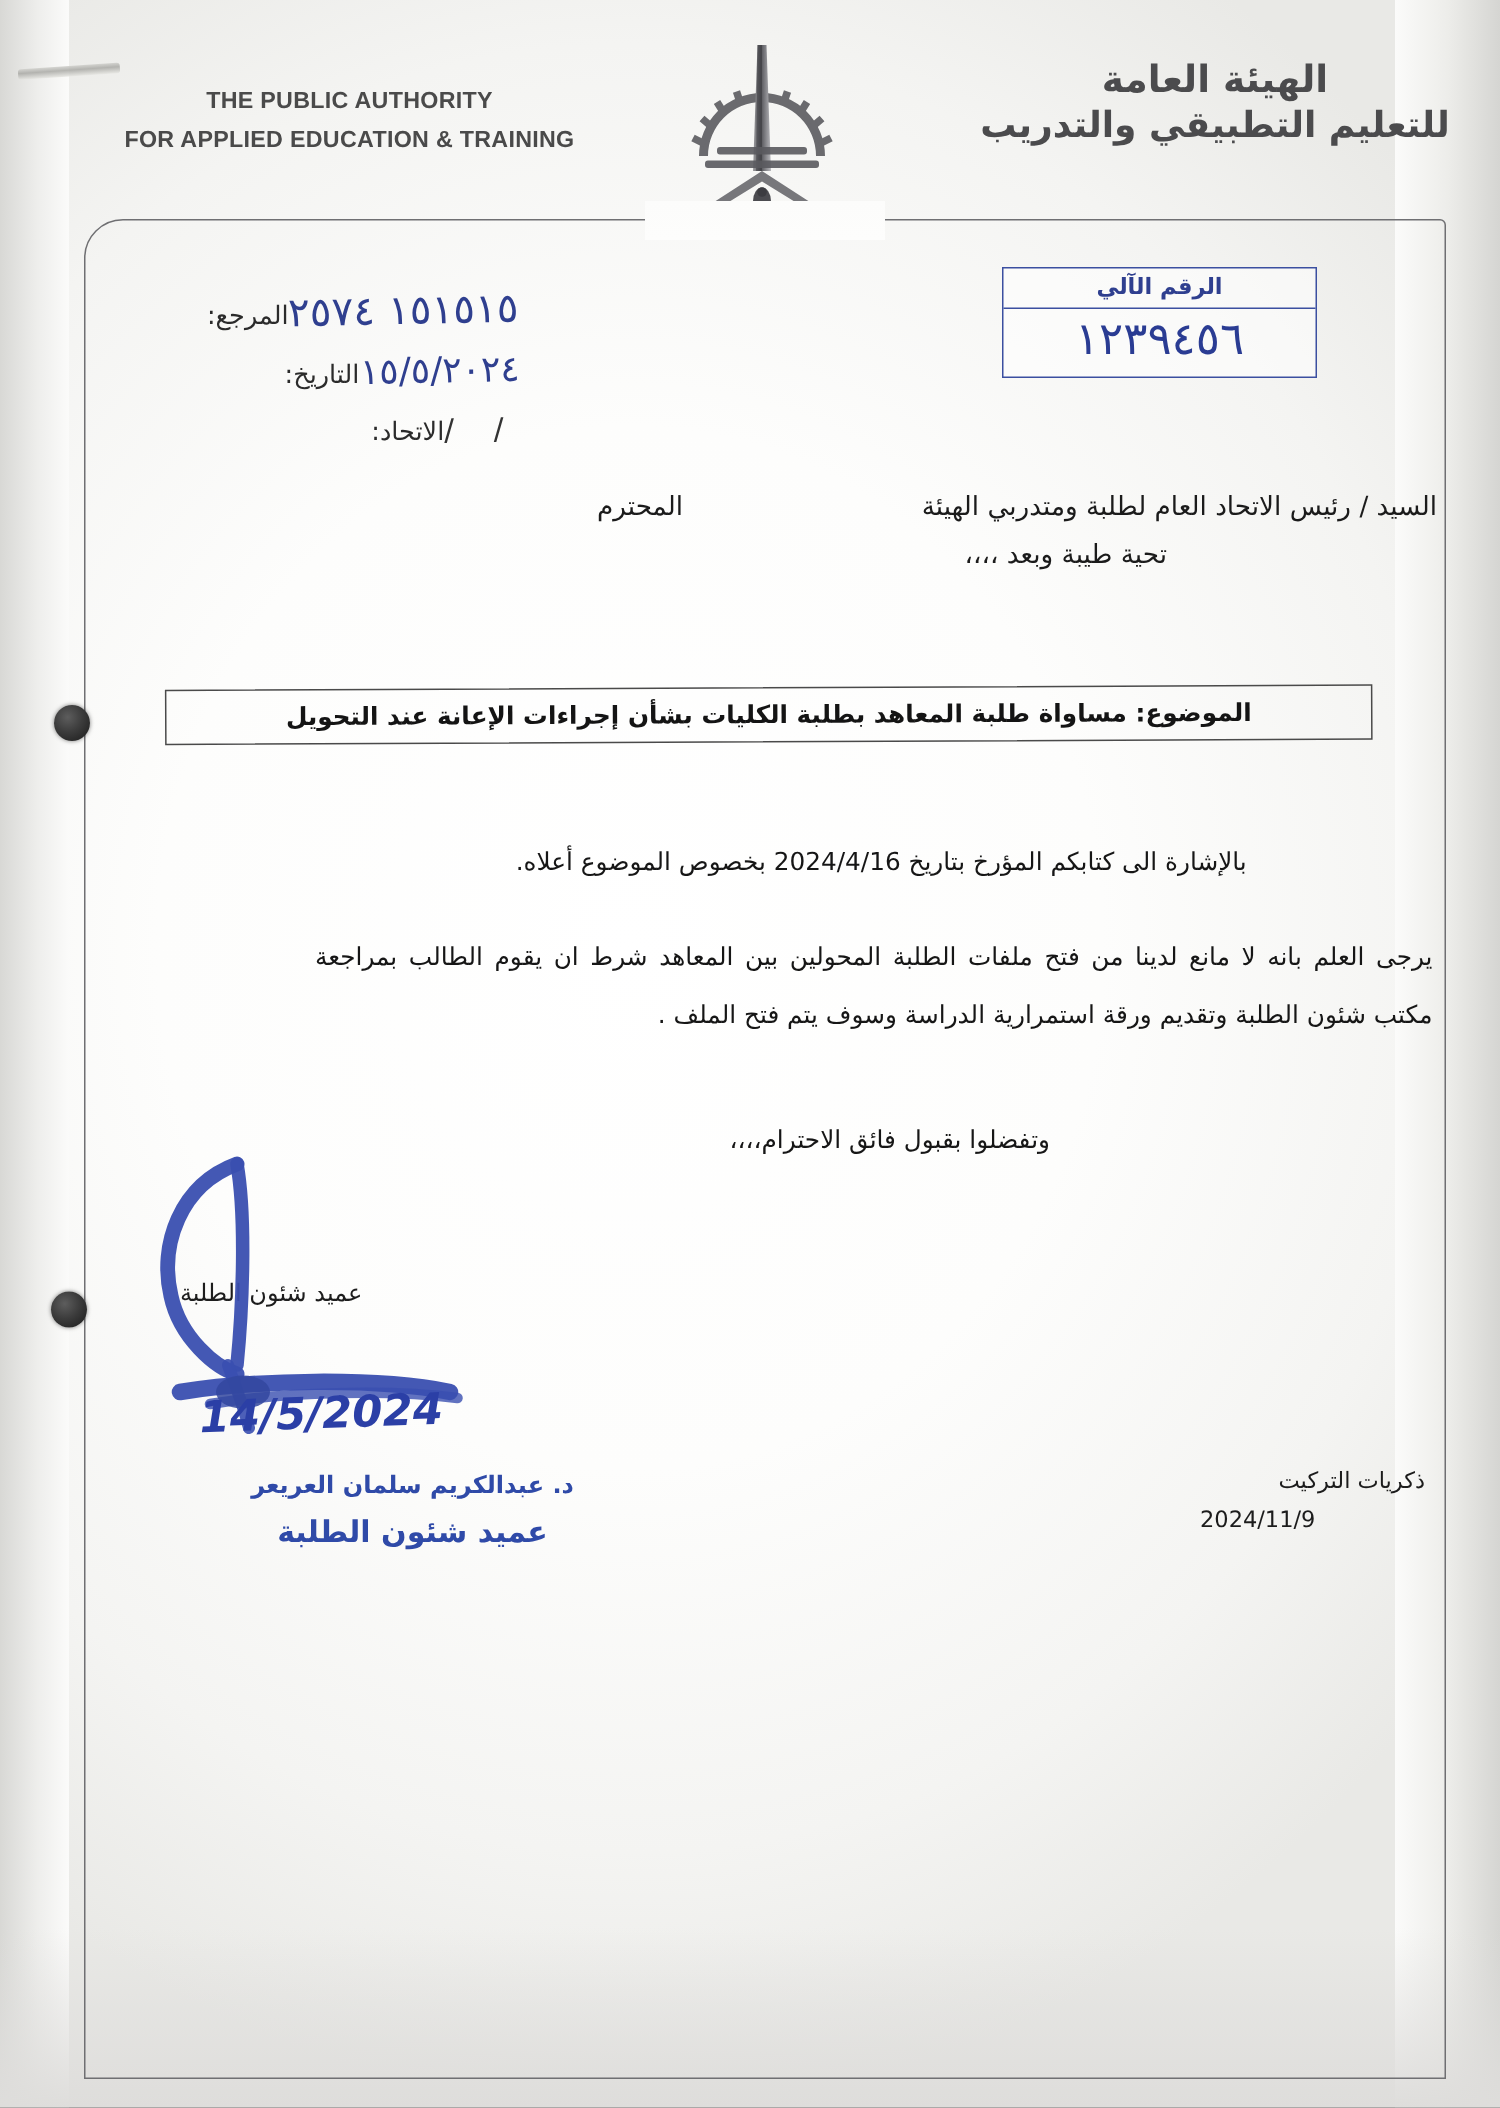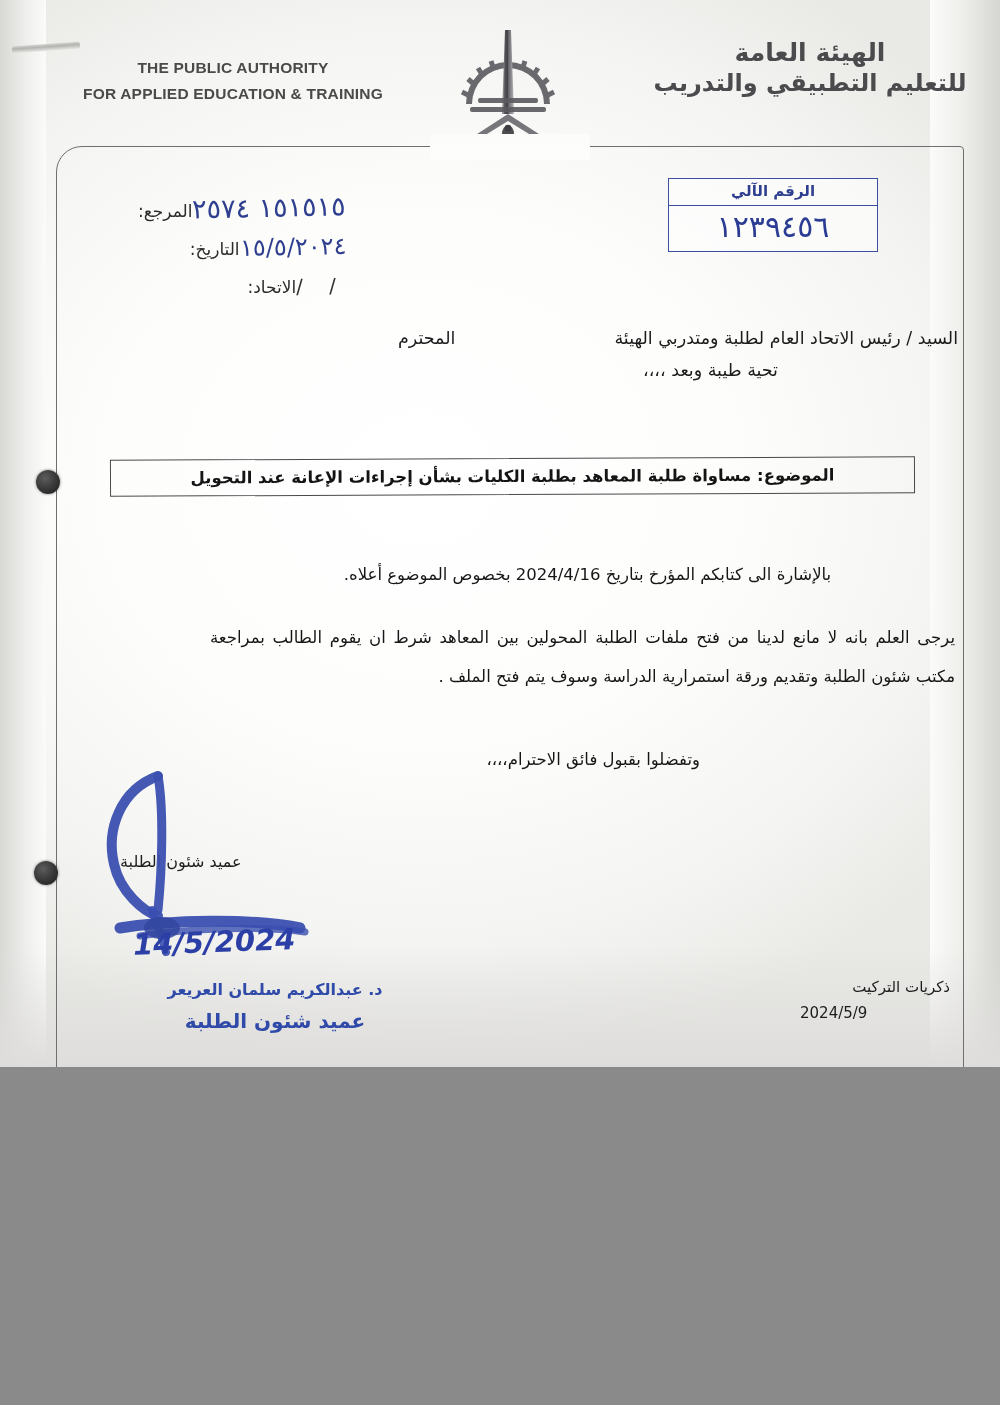--- a/index.html
+++ b/index.html
@@ -4,21 +4,21 @@
 <title>Scanned Official Letter</title>
 <style>
   html, body {
     margin: 0;
     padding: 0;
     background: #8a8a8a;
   }
   #scan {
     position: relative;
     width: 1000px;
-    height: 1067px;
+    height: 1405px;
     margin: 0 auto;
     overflow: hidden;
     background:
       radial-gradient(ellipse 70% 55% at 42% 45%, #ffffff 0%, #fdfdfc 45%, #f4f4f2 78%, #e9e9e6 100%);
     font-family: "Liberation Sans", "DejaVu Sans", sans-serif;
     color: #111;
     text-decoration: underline;
   }
   
   .scan-shade-left {
@@ -457,16 +457,16 @@
 
   <div class="hand-date">14/5/2024</div>
 
   <div class="stamp">
     <div class="nm">د. عبدالكريم سلمان العريعر</div>
     <div class="ttl">عميد شئون الطلبة</div>
   </div>
 
   <div class="footer-right">
     <div class="typist">ذكريات التركيت</div>
-    <div class="fdate">2024/5/9</div>
+    <div class="fdate">2024/11/9</div>
   </div>
 
 </div>
 
 </body></html>

